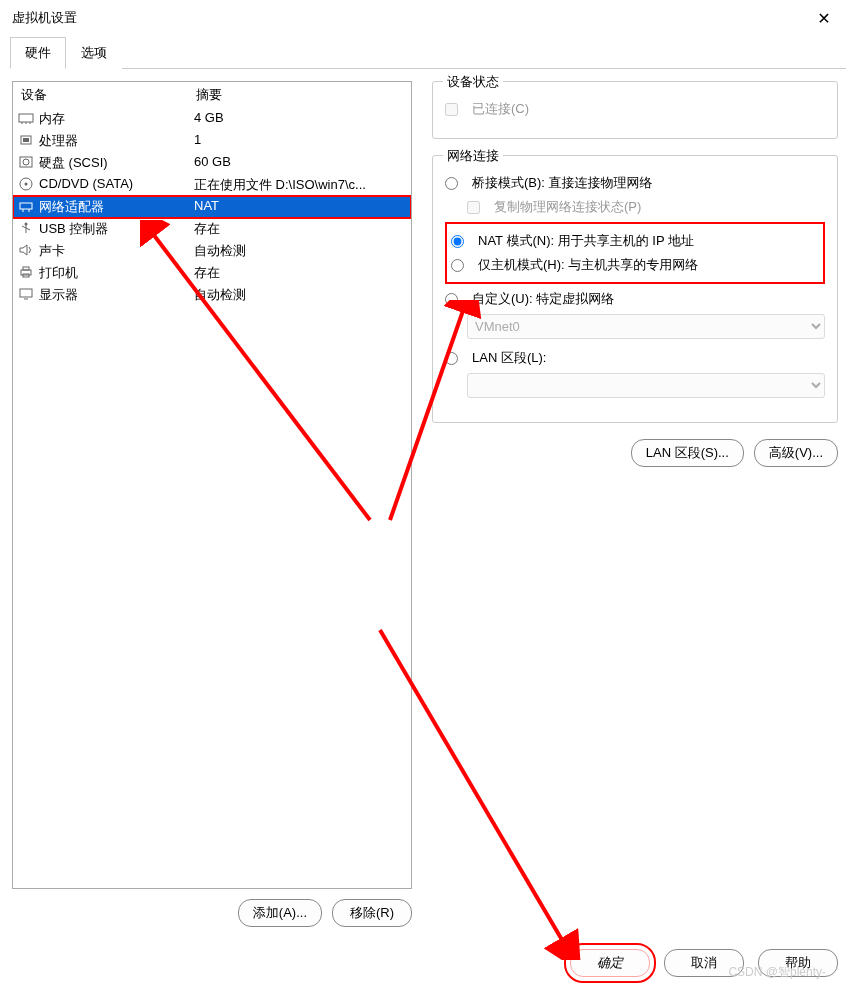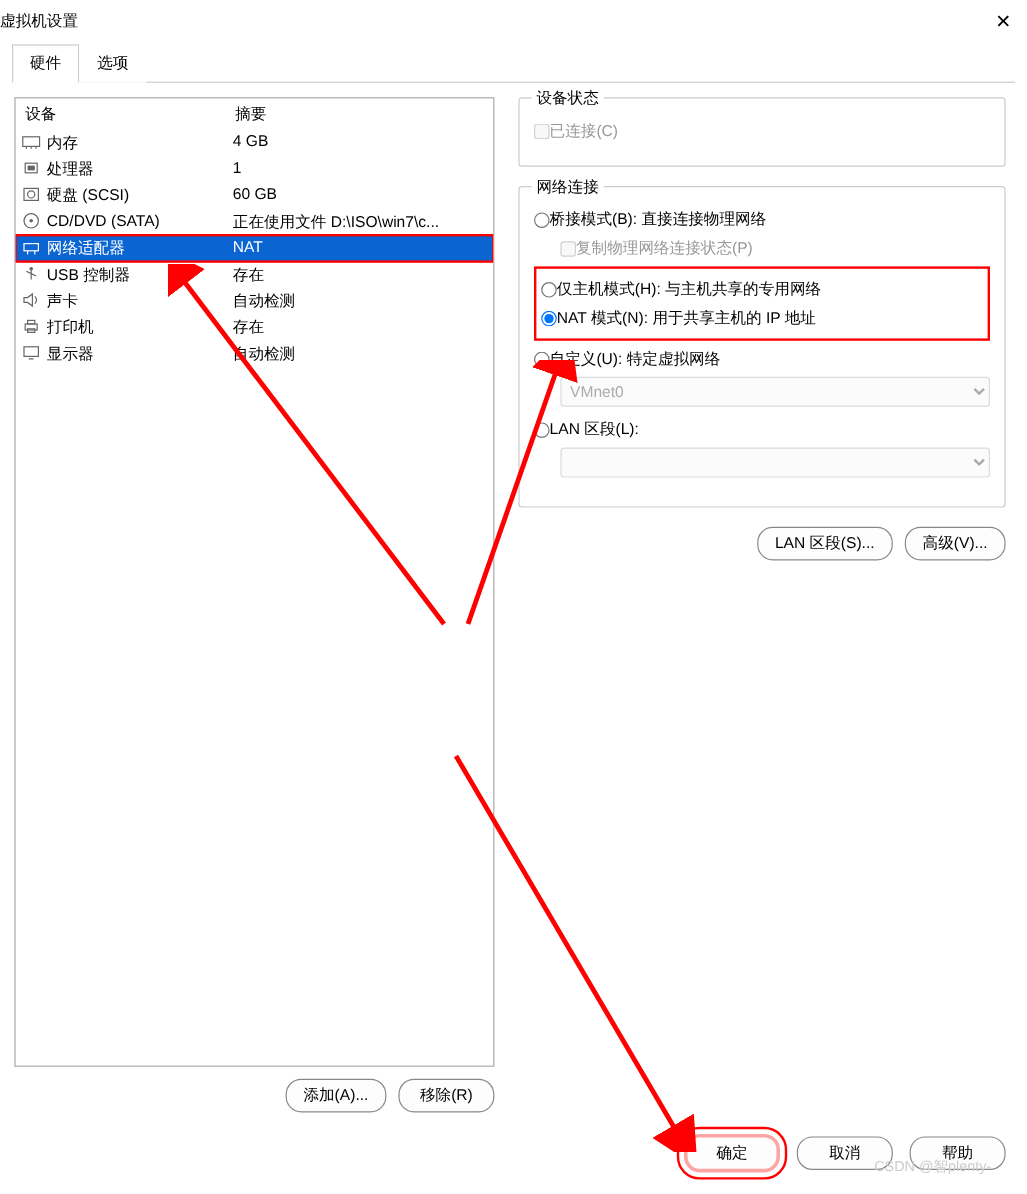--- a/index.html
+++ b/index.html
@@ -1,18 +1,18 @@
 <!DOCTYPE html>
 <html><head>
 <meta charset="utf-8">
 <style>
 * { box-sizing: border-box; font-family: "Microsoft YaHei", "Segoe UI", sans-serif; font-size: 13px; }
 body { margin: 0; background: #fff; width: 856px; height: 995px; position: relative; overflow: hidden; }
 
-.titlebar { height: 36px; display: flex; align-items: center; padding: 0 0; }
+.titlebar { height: 36px; display: flex; align-items: center; padding: 0 12px; }
 .titlebar .title { flex: 1; }
 .titlebar .close { width: 40px; text-align: center; font-size: 16px; cursor: pointer; }
 
 .tabs { display: flex; border-bottom: 1px solid #ccc; margin: 0 10px; }
 .tab { padding: 6px 14px; border: 1px solid transparent; border-bottom: none; cursor: pointer; position: relative; top: 1px; background: #fff; }
 .tab.active { border-color: #ccc; border-bottom: 1px solid #fff; }
 
 .content { display: flex; padding: 12px; gap: 14px; height: 870px; }
 
 .left { width: 400px; display: flex; flex-direction: column; }
@@ -25,32 +25,32 @@
 .device-row .icon { width: 18px; height: 16px; display: inline-flex; align-items: center; justify-content: center; margin-right: 4px; }
 .device-row .name { width: 155px; white-space: nowrap; overflow: hidden; }
 .device-row .summary { flex: 1; white-space: nowrap; overflow: hidden; text-overflow: ellipsis; }
 
 .left-buttons { display: flex; justify-content: flex-end; gap: 10px; padding: 10px 0 0 0; }
 .btn { padding: 4px 14px; border: 1px solid #888; background: #fdfdfd; cursor: pointer; border-radius: 13px; min-width: 80px; text-align: center; }
 
 .right { flex: 1; padding: 0 6px; }
 .group { border: 1px solid #ccc; border-radius: 3px; padding: 12px 12px 14px 12px; margin-bottom: 16px; position: relative; }
 .group-title { position: absolute; top: -9px; left: 10px; background: #fff; padding: 0 4px; }
-.chk-row, .radio-row { display: flex; align-items: center; margin: 6px 0; gap: 0; }
+.chk-row, .radio-row { display: flex; align-items: center; margin: 6px 0; gap: 14px; }
 .chk-row input, .radio-row input { margin: 0; }
 .indent { margin-left: 22px; }
 .disabled-text { color: #999; }
 .highlight-red-box { border: 2px solid #ff0000; padding: 2px 4px; margin: 2px 0; }
 .select-row { margin: 6px 0 10px 22px; }
 select { width: 100%; padding: 3px; border: 1px solid #ccc; border-radius: 3px; background: #fafafa; color: #888; }
 
 .right-buttons { display: flex; justify-content: flex-end; gap: 10px; margin-top: 10px; }
 
 .footer { position: absolute; bottom: 18px; right: 18px; display: flex; gap: 14px; align-items: center; }
-.btn.primary { border: 3px solid #fca5a5; }
+.btn.primary { border: 1px solid #fca5a5; font-style: italic; }
 .btn.primary.highlight-red-wrap { outline: 2px solid #ff0000; outline-offset: 4px; }
 
 .watermark { position: absolute; bottom: 14px; right: 30px; color: #ccc; font-size: 12px; pointer-events: none; }
 
 svg.dev-ico { width: 16px; height: 14px; }
 .device-row.selected svg.dev-ico { filter: brightness(3) saturate(0); }
 .arrow { position: absolute; pointer-events: none; }
 </style>
 </head>
 <body>
@@ -193,26 +193,26 @@
         <input type="radio" name="net" style="">
         <span>桥接模式(B): 直接连接物理网络</span>
       </label>
       <label class="chk-row indent">
         <input type="checkbox" disabled="" style="">
         <span class="disabled-text">复制物理网络连接状态(P)</span>
       </label>
 
       <div class="highlight-red-box">
         <label class="radio-row">
+          <input type="radio" name="net" checked="" style="">
+          <span>NAT 模式(N): 用于共享主机的 IP 地址</span>
+        </label>
+        <label class="radio-row">
           <input type="radio" name="net" style="">
           <span>仅主机模式(H): 与主机共享的专用网络</span>
-        </label>
-        <label class="radio-row">
-          <input type="radio" name="net" checked="" style="">
-          <span>NAT 模式(N): 用于共享主机的 IP 地址</span>
         </label>
       </div>
 
       <label class="radio-row">
         <input type="radio" name="net" style="">
         <span>自定义(U): 特定虚拟网络</span>
       </label>
       <div class="select-row">
         <select disabled="">
           <option>VMnet0</option>

